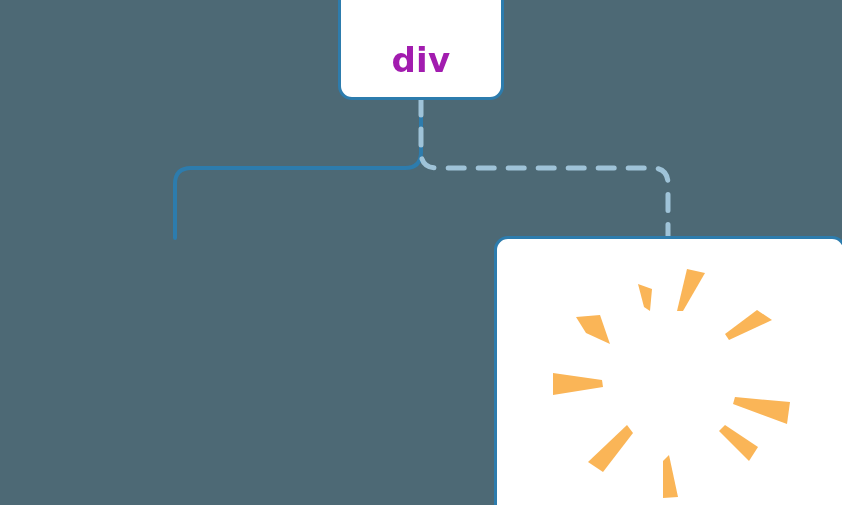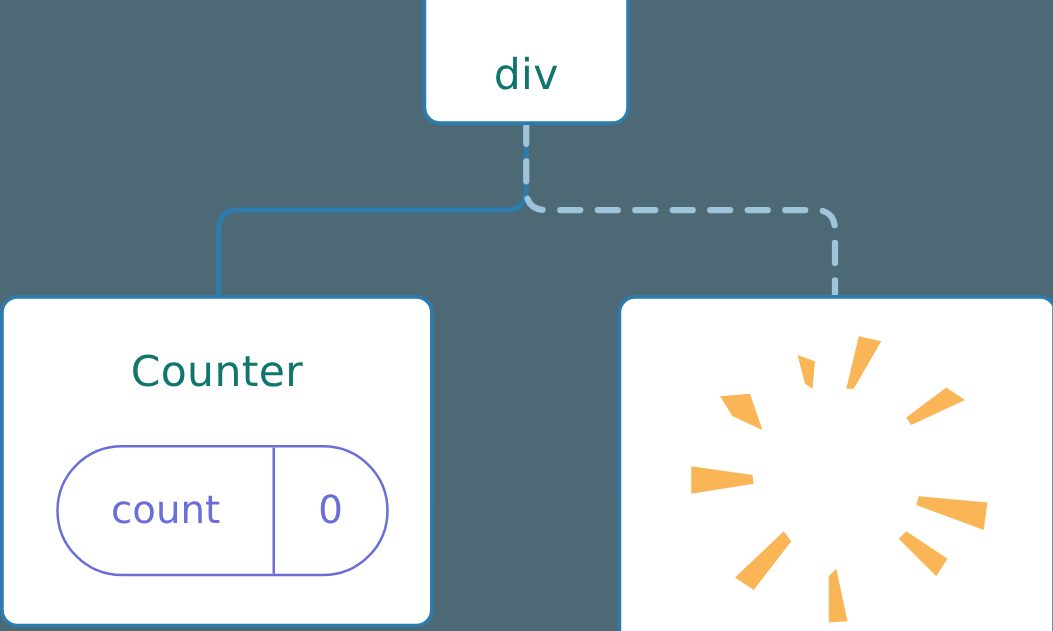--- a/index.html
+++ b/index.html
@@ -54,25 +54,25 @@
   .node-burst {
     left: 494px;
     top: 236px;
     width: 352px;
     height: 285px;
     justify-content: center;
     padding: 0;
     overflow: hidden;
   }
   .node-title {
-    color: #0f766e;
+    color: #a21caf;
     font-size: 34px;
     line-height: 1;
     letter-spacing: 0.3px;
-    font-weight: 400;
+    font-weight: 700;
     white-space: nowrap;
     text-align: center;
   }
   .state-pill {
     position: absolute;
     left: 42px;
     top: 117px;
     width: 266px;
     height: 105px;
     border: 2px solid #6a6fd8;
@@ -117,31 +117,20 @@
 
   <svg id="edges" viewBox="0 0 842 505" xmlns="http://www.w3.org/2000/svg">
     <path d="M 421 99 L 421 152 Q 421 168 405 168 L 191 168 Q 175 168 175 184 L 175 238" fill="none" stroke="#2d7cad" stroke-width="4" stroke-linecap="round" stroke-linejoin="round"></path>
     <path d="M 421 99 L 421 152 Q 421 168 437 168 L 652 168 Q 668 168 668 184 L 668 238" fill="none" stroke="#9fc3d8" stroke-width="5" stroke-linecap="round" stroke-linejoin="round" stroke-dasharray="16 14"></path>
   </svg>
 
   <div class="node-card node-div">
     <span class="node-title">div</span>
   </div>
 
-  <div class="node-card node-counter">
-    <span class="node-title">Counter</span>
-    <div class="state-pill">
-      <div class="pill-key">
-        <span class="pill-text">count</span>
-      </div>
-      <div class="pill-val">
-        <span class="pill-text">0</span>
-      </div>
-    </div>
-  </div>
 
   <div class="node-card node-burst">
     <svg class="burst-svg" viewBox="0 0 352 285" xmlns="http://www.w3.org/2000/svg">
       <g fill="#fab557">
         <polygon points="190,30 208,34 186,72 180,72"></polygon>
         <polygon points="141,45 155,50 153,72 147,68"></polygon>
         <polygon points="79,78 103,76 113,105 89,94"></polygon>
         <polygon points="260,71 275,81 232,101 228,95"></polygon>
         <polygon points="56,134 105,141 106,148 56,156"></polygon>
         <polygon points="238,158 293,163 290,185 236,165"></polygon>

